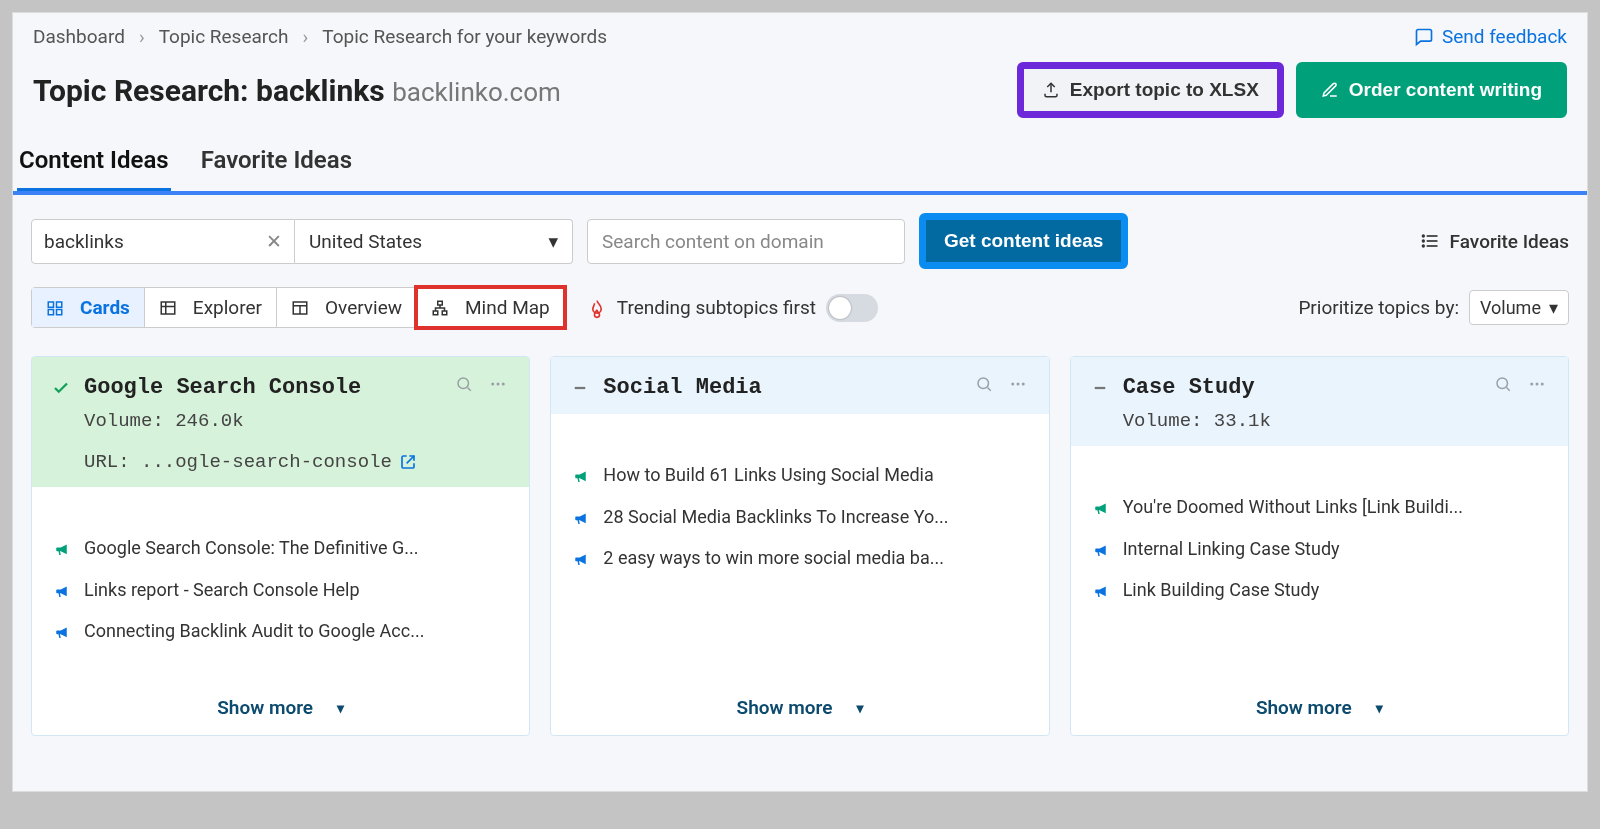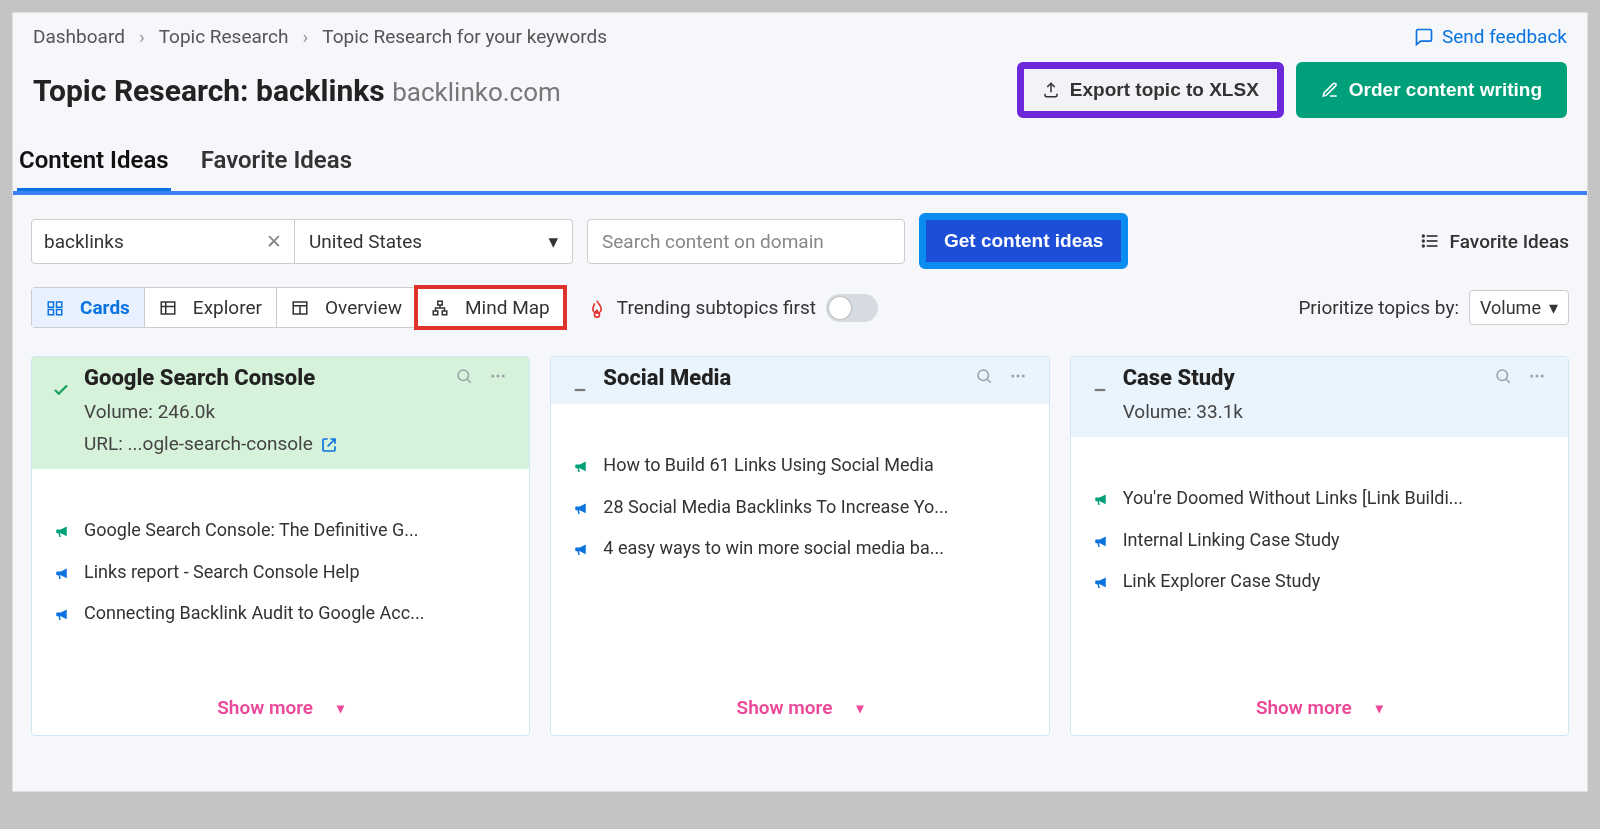--- a/index.html
+++ b/index.html
@@ -61,21 +61,21 @@
   .text-input .x { color:#888; cursor:pointer; }
   .select-input {
     border:1px solid #ccc; border-left:none; background:#fff; padding:10px 14px;
     font-size:19px; border-radius:0 4px 4px 0; width:278px;
     display:flex; justify-content:space-between; align-items:center;
   }
   .domain-search {
     border:1px solid #ccc; background:#fff; padding:10px 14px; font-size:19px;
     border-radius:4px; color:#888; width:318px;
   }
-  .btn.blue { background:#1d4ed8; border-color:#0a8cf0; color:#fff; }
+  .btn.blue { background:#0369a1; border-color:#0a8cf0; color:#fff; }
   .spacer { flex:1; }
   .fav-link { display:flex; align-items:center; gap:10px; color:#333; font-size:19px; font-weight:500;}
   
   .controls2 {
     display:flex; align-items:center; padding:8px 18px 18px 18px; gap:14px;
   }
   .seg {
     display:flex; border:1px solid #ccc; border-radius:4px; overflow:visible; background:#fff;
   }
   .seg-btn {
@@ -101,38 +101,38 @@
   }
   
   .cards {
     display:flex; gap:20px; padding:10px 18px 18px 18px;
   }
   .card {
     flex:1; background:#fff; border:1px solid #d2e7f5; border-radius:4px;
     display:flex; flex-direction:column; min-height:380px;
   }
   .card-head {
-    background:#eaf4fd; padding:8px 20px 14px 52px; position:relative;
+    background:#eaf4fd; padding:18px 20px 14px 52px; position:relative;font-family:Liberation Mono, monospace;
   }
   .card.green .card-head { background:#d6f2da; }
   .card-head .badge { position:absolute; left:20px; top:22px; color:#666;}
   .card.green .card-head .badge { color:#12a05a; }
   .card-title-row { display:flex; align-items:flex-start; }
   .card-title { font-size:22px; font-weight:800; color:#222; flex:1;}
   .card-actions { display:flex; gap:14px; color:#9aa0a6; }
   .card-vol { margin-top:10px; font-size:19px; color:#444; }
-  .card-url { margin-top:9px; font-size:19px; color:#444; display:flex; align-items:center; gap:8px;}
+  .card-url { margin-top:19px; font-size:19px; color:#444; display:flex; align-items:center; gap:8px;}
   .ext-icon { color:#0a73e0; }
   .card-body { padding:40px 22px 10px 22px; }
   .idea { display:flex; gap:12px; align-items:flex-end; padding:10px 0; font-size:18px; color:#333;}
   .idea .icon-mega { flex:none; width:18px; color:#0a73e0;}
   .idea.green .icon-mega { color:#00a17a; }
   .idea span.txt { overflow:hidden; text-overflow:ellipsis; white-space:nowrap; }
   .show-more {
-    text-align:center; padding:12px 0 16px 0; color:#ec4899; font-size:19px; font-weight:600;
+    text-align:center; padding:12px 0 16px 0; color:#0c4a6e; font-size:19px; font-weight:600;
     display:flex; align-items:center; justify-content:center; gap:24px; cursor:pointer; margin-top:auto;
   }
   .chev-down { font-size:14px; }
   svg { display:inline-block; vertical-align:middle; }
 </style>
 </head>
 <body>
 
 <div class="app">
 
@@ -354,21 +354,21 @@
           <div class="idea">
             <span class="icon-mega"><svg width="18" height="18" viewBox="0 0 24 24" fill="currentColor">
                 <path d="M3 10v4a1 1 0 0 0 1 1h2l1 5h2l-1-5h1l8 4V6l-8 4H4a1 1 0 0 0-1 1z"></path>
               </svg></span>
             <span class="txt">28 Social Media Backlinks To Increase Yo...</span>
           </div>
           <div class="idea">
             <span class="icon-mega"><svg width="18" height="18" viewBox="0 0 24 24" fill="currentColor">
                 <path d="M3 10v4a1 1 0 0 0 1 1h2l1 5h2l-1-5h1l8 4V6l-8 4H4a1 1 0 0 0-1 1z"></path>
               </svg></span>
-            <span class="txt">4 easy ways to win more social media ba...</span>
+            <span class="txt">2 easy ways to win more social media ba...</span>
           </div>
         </div>
         <div class="show-more">
           <span>Show more</span>
           <span class="chev-down">▾</span>
         </div>
       </div>
       <div class="card">
         <div class="card-head">
           <span class="badge"><svg width="18" height="18" viewBox="0 0 24 24" fill="none" stroke="#777" stroke-width="3">
@@ -400,21 +400,21 @@
           <div class="idea">
             <span class="icon-mega"><svg width="18" height="18" viewBox="0 0 24 24" fill="currentColor">
                 <path d="M3 10v4a1 1 0 0 0 1 1h2l1 5h2l-1-5h1l8 4V6l-8 4H4a1 1 0 0 0-1 1z"></path>
               </svg></span>
             <span class="txt">Internal Linking Case Study</span>
           </div>
           <div class="idea">
             <span class="icon-mega"><svg width="18" height="18" viewBox="0 0 24 24" fill="currentColor">
                 <path d="M3 10v4a1 1 0 0 0 1 1h2l1 5h2l-1-5h1l8 4V6l-8 4H4a1 1 0 0 0-1 1z"></path>
               </svg></span>
-            <span class="txt">Link Explorer Case Study</span>
+            <span class="txt">Link Building Case Study</span>
           </div>
         </div>
         <div class="show-more">
           <span>Show more</span>
           <span class="chev-down">▾</span>
         </div>
       </div>
     </div>
 
 </div>

